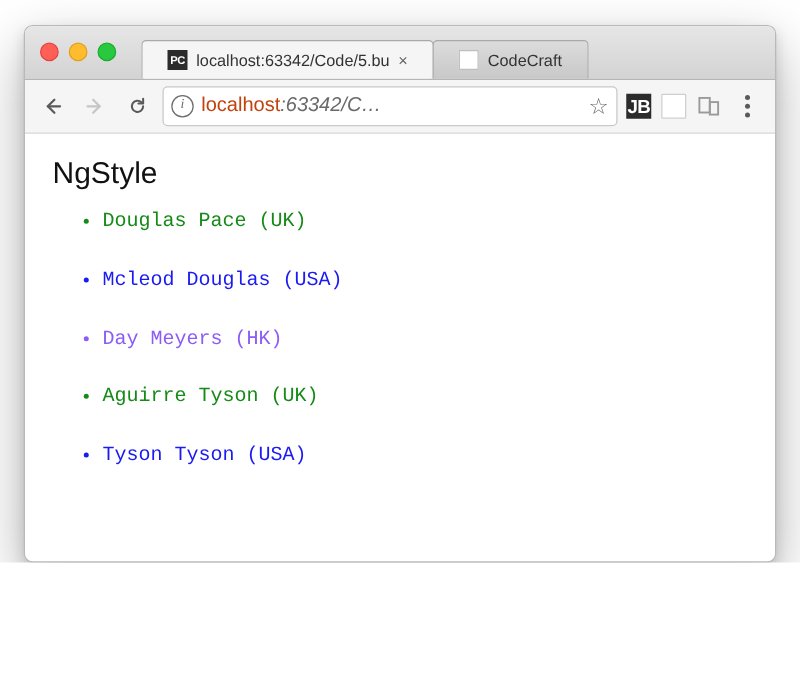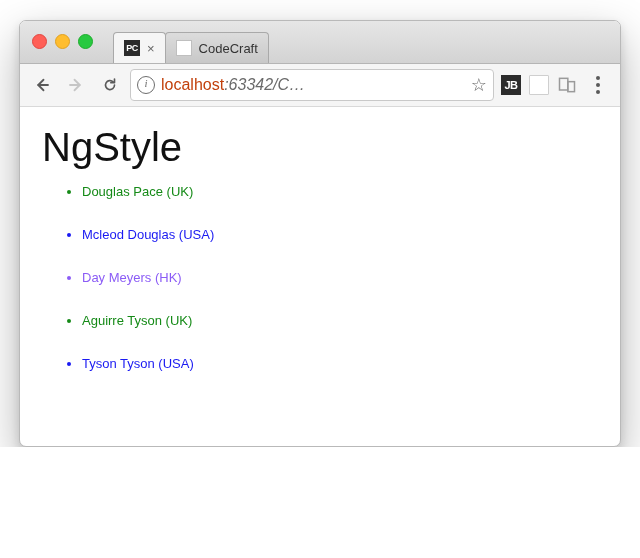--- a/index.html
+++ b/index.html
@@ -53,21 +53,21 @@
     align-items: flex-end;
     margin-left: 85px;
     height: 100%;
     flex: 1;
   }
   .tab {
     display: flex;
     align-items: center;
     gap: 7px;
     height: 30px;
-    padding: 0 10px;
+    padding: 0 20px;
     font-size: 13px;
     color: #333;
     border: 1px solid #a9a9a9;
     border-bottom: none;
     border-top-left-radius: 4px;
     border-top-right-radius: 4px;
     margin-right: -1px;
     background: linear-gradient(#dcdcdc, #c8c8c8);
     max-width: 220px;
     min-width: 0;
@@ -176,21 +176,21 @@
     width: 22px;
     height: 22px;
     display: flex;
     align-items: center;
     justify-content: center;
     flex-shrink: 0;
   }
   .ext-jb {
     background: #2b2b2b;
     color: #fff;
-    font-size: 11px;
+    font-size: 15px;
     font-weight: 700;
     width: 20px;
     height: 20px;
     display: flex;
     align-items: center;
     justify-content: center;
     font-family: Arial, sans-serif;
     letter-spacing: -0.5px;
   }
   .ext-blank {
@@ -212,33 +212,34 @@
     background: #5a5a5a;
     border-radius: 50%;
   }
 
   
   .content {
     padding: 14px 22px 70px 22px;
   }
   h1.heading {
     margin: 4px 0 14px 0;
-    font-size: 40px;
+    font-size: 24px;
     font-weight: 500;
     color: #111;
   }
   ul.people {
     margin: 0;
     padding-left: 40px;
     list-style: disc;
   }
   ul.people li {
-    font-size: 13px;
+    font-size: 16px;
     line-height: 1.3;
     margin: 0 0 26px 0;
+    font-family: Liberation Mono, monospace;
   }
   ul.people li:last-child { margin-bottom: 4px; }
   .c-UK  { color: #158a17; }
   .c-USA { color: #1a1af2; }
   .c-HK  { color: #8b5cf6; }
 
   
   svg.nav-arrow { width: 18px; height: 18px; }
 </style>
 </head>
@@ -249,20 +250,21 @@
   <div class="titlebar">
     <div class="traffic-lights">
       <span class="tl-close"></span>
       <span class="tl-min"></span>
       <span class="tl-max"></span>
     </div>
     <div class="tabs">
 
       <div class="tab active">
         <span class="tab-favicon">PC</span>
+        <span class="tab-title">localhost:63342/Code/5.bu</span>
         <span class="tab-close">×</span>
       </div>
 
       <div class="tab" style="justify-content:center;">
         <span class="tab-favicon blank"></span>
         <span class="tab-title" style="text-align:right;">CodeCraft</span>
       </div>
 
     </div>
   </div>

